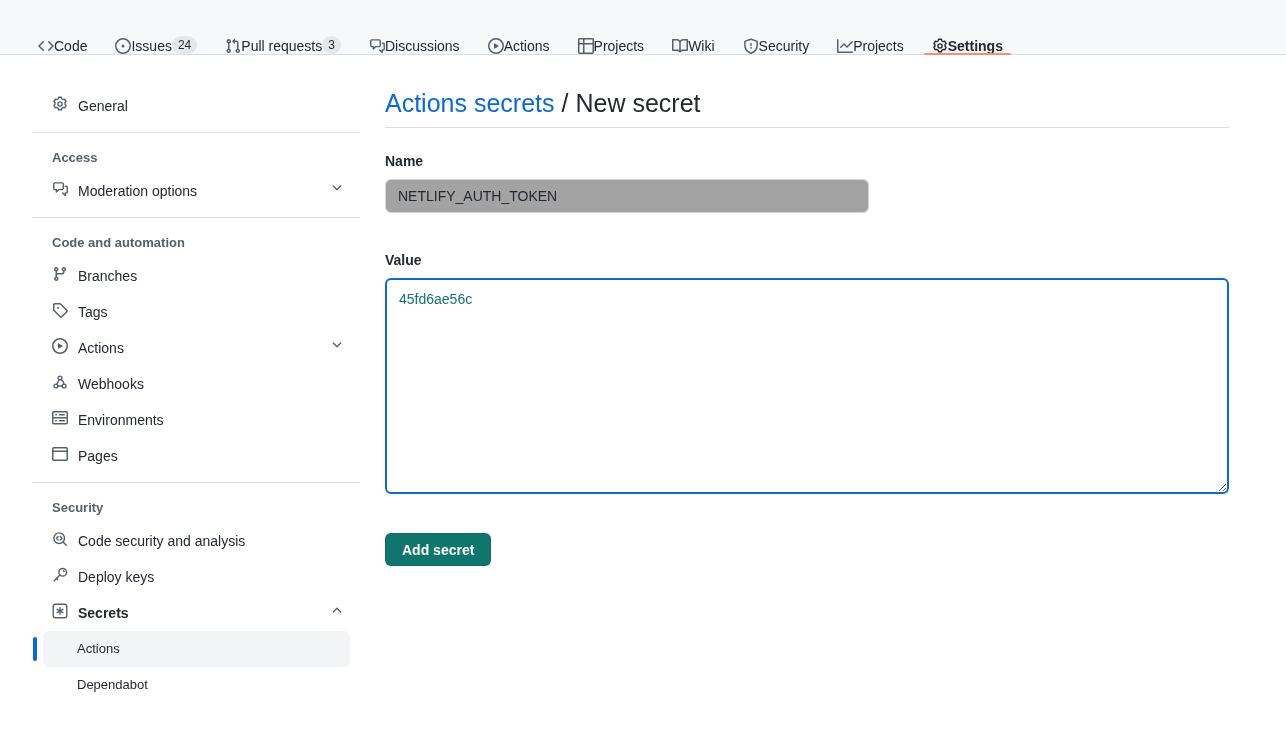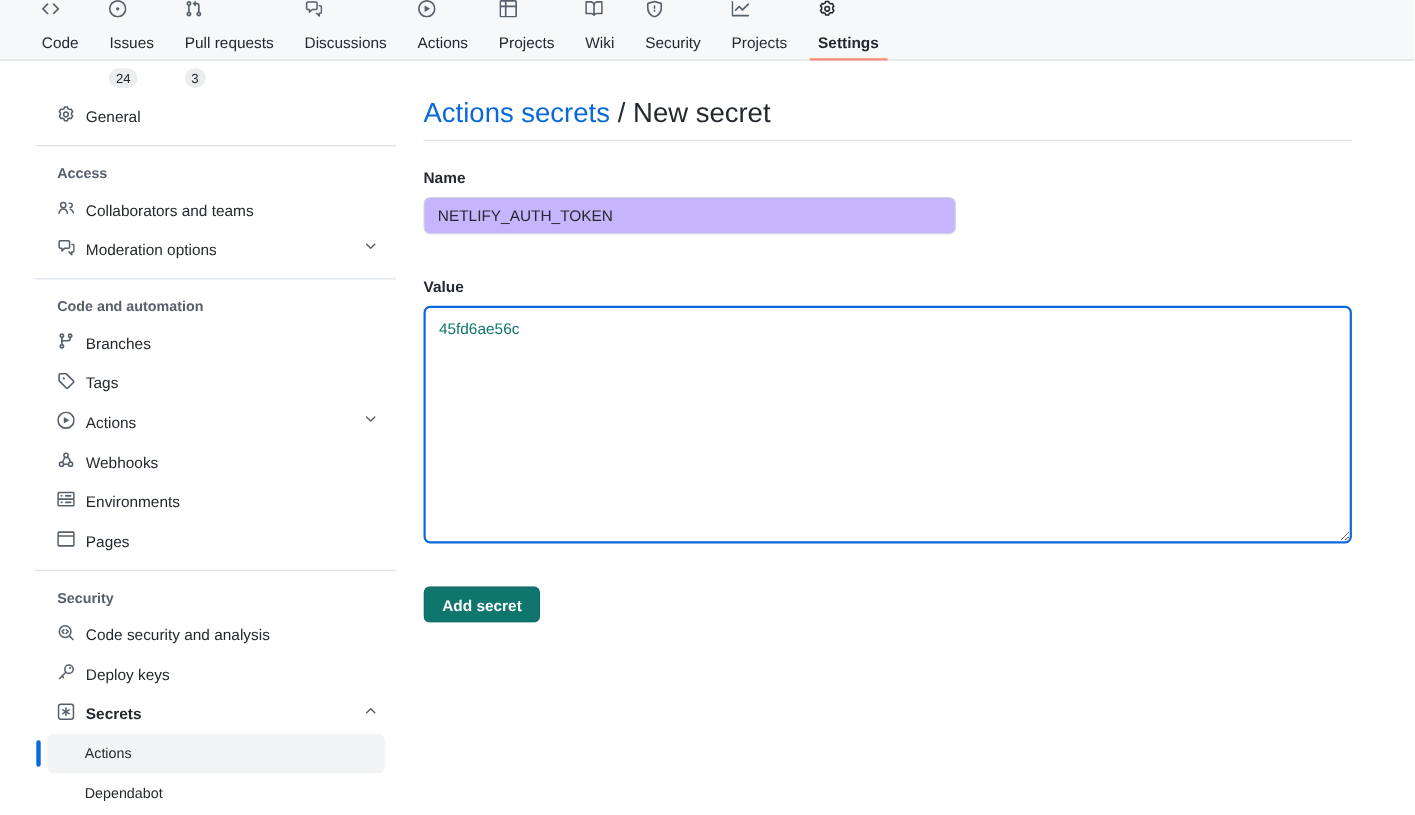--- a/index.html
+++ b/index.html
@@ -10,23 +10,23 @@
     font-family:"Liberation Sans", sans-serif; font-size:14px;
   }
   svg { display:block; }
 
   
   .topnav {
     height:55px; background:#f6f8fa; border-bottom:1px solid #d8dee4;
     display:flex; align-items:stretch; padding:0 24px;
   }
   .nav-item {
-    display:flex; align-items:flex-start; gap:15px;
+    display:flex; align-items:flex-end; gap:0;
     padding:0 8px; margin:0 6px; position:relative; cursor:pointer;
-    font-size:14px; color:#24292f; white-space:nowrap;flex-direction:column;
+    font-size:14px; color:#24292f; white-space:nowrap;
   }
   .nav-item .nicon { color:#57606a; }
   .nav-item.active { font-weight:700; }
   .nav-item.active .nicon { color:#24292f; }
   .nav-item.active::after {
     content:""; position:absolute; left:0; right:0; bottom:-1px;
     height:2px; background:#fd8c73; border-radius:2px;
   }
   .counter {
     background:rgba(175,184,193,0.25); border-radius:2em;
@@ -68,21 +68,21 @@
   
   .main { margin-left:25px; width:844px; }
   .breadcrumb {
     font-size:25px; font-weight:400; line-height:30px;
     padding-bottom:9px; border-bottom:1px solid #d8dee4;
   }
   .breadcrumb a { color:#0969da; text-decoration:none; cursor:pointer; }
   .breadcrumb .sep { margin:0 7px; color:#24292f; }
   .field-label { font-weight:700; font-size:14px; margin:25px 0 10px; line-height:16px; }
   .name-input {
-    width:484px; height:34px; background:#c4b5fd;
+    width:484px; height:34px; background:#a3a3a3;
     border:1px solid #d0d7de; border-radius:6px;
     padding:5px 12px; font-size:14px; color:#24292f;
     font-family:"Liberation Sans", sans-serif; outline:none;
   }
   .value-label { margin-top:39px; }
   .value-textarea {
     width:844px; height:216px;
     border:2px solid #0969da; border-radius:6px;
     padding:9px 12px; font-size:14px; color:#0f766e;
     font-family:"Liberation Sans", sans-serif;
@@ -219,33 +219,20 @@
             </g>
           </svg>
       </span>
       <span>General</span>
     </div>
 
     <div class="sb-divider"></div>
 
     <div class="sb-header">Access</div>
 
-    <div class="sb-item">
-      <span class="sicon">
-        <svg width="16" height="16" viewBox="0 0 16 16">
-            <g fill="none" stroke="currentColor" stroke-width="1.4" stroke-linecap="round">
-              <circle cx="5.5" cy="5.4" r="2.4"></circle>
-              <path d="M1.6 12.9c.47-2.35 2.05-3.9 3.9-3.9s3.43 1.55 3.9 3.9"></path>
-              <path d="M10.9 3.9a1.95 1.95 0 1 1 .8 3.7"></path>
-              <path d="M11.7 9.2c1.5.37 2.6 1.5 3 3.2"></path>
-            </g>
-          </svg>
-      </span>
-      <span>Collaborators and teams</span>
-    </div>
 
     <div class="sb-item">
       <span class="sicon">
         <svg width="16" height="16" viewBox="0 0 16 16">
             <g fill="none" stroke="currentColor" stroke-width="1.4" stroke-linejoin="round" stroke-linecap="round">
               <path d="M2.8 1.9h7.4c.58 0 1.05.47 1.05 1.05v4.6c0 .58-.47 1.05-1.05 1.05H6.9l-2.55 2.5V8.6H2.8c-.58 0-1.05-.47-1.05-1.05v-4.6c0-.58.47-1.05 1.05-1.05Z"></path>
               <path d="M13.4 5.3h.8c.58 0 1.05.47 1.05 1.05v4.6c0 .58-.47 1.05-1.05 1.05h-.95v2.5L10.7 12"></path>
             </g>
           </svg>
       </span>

